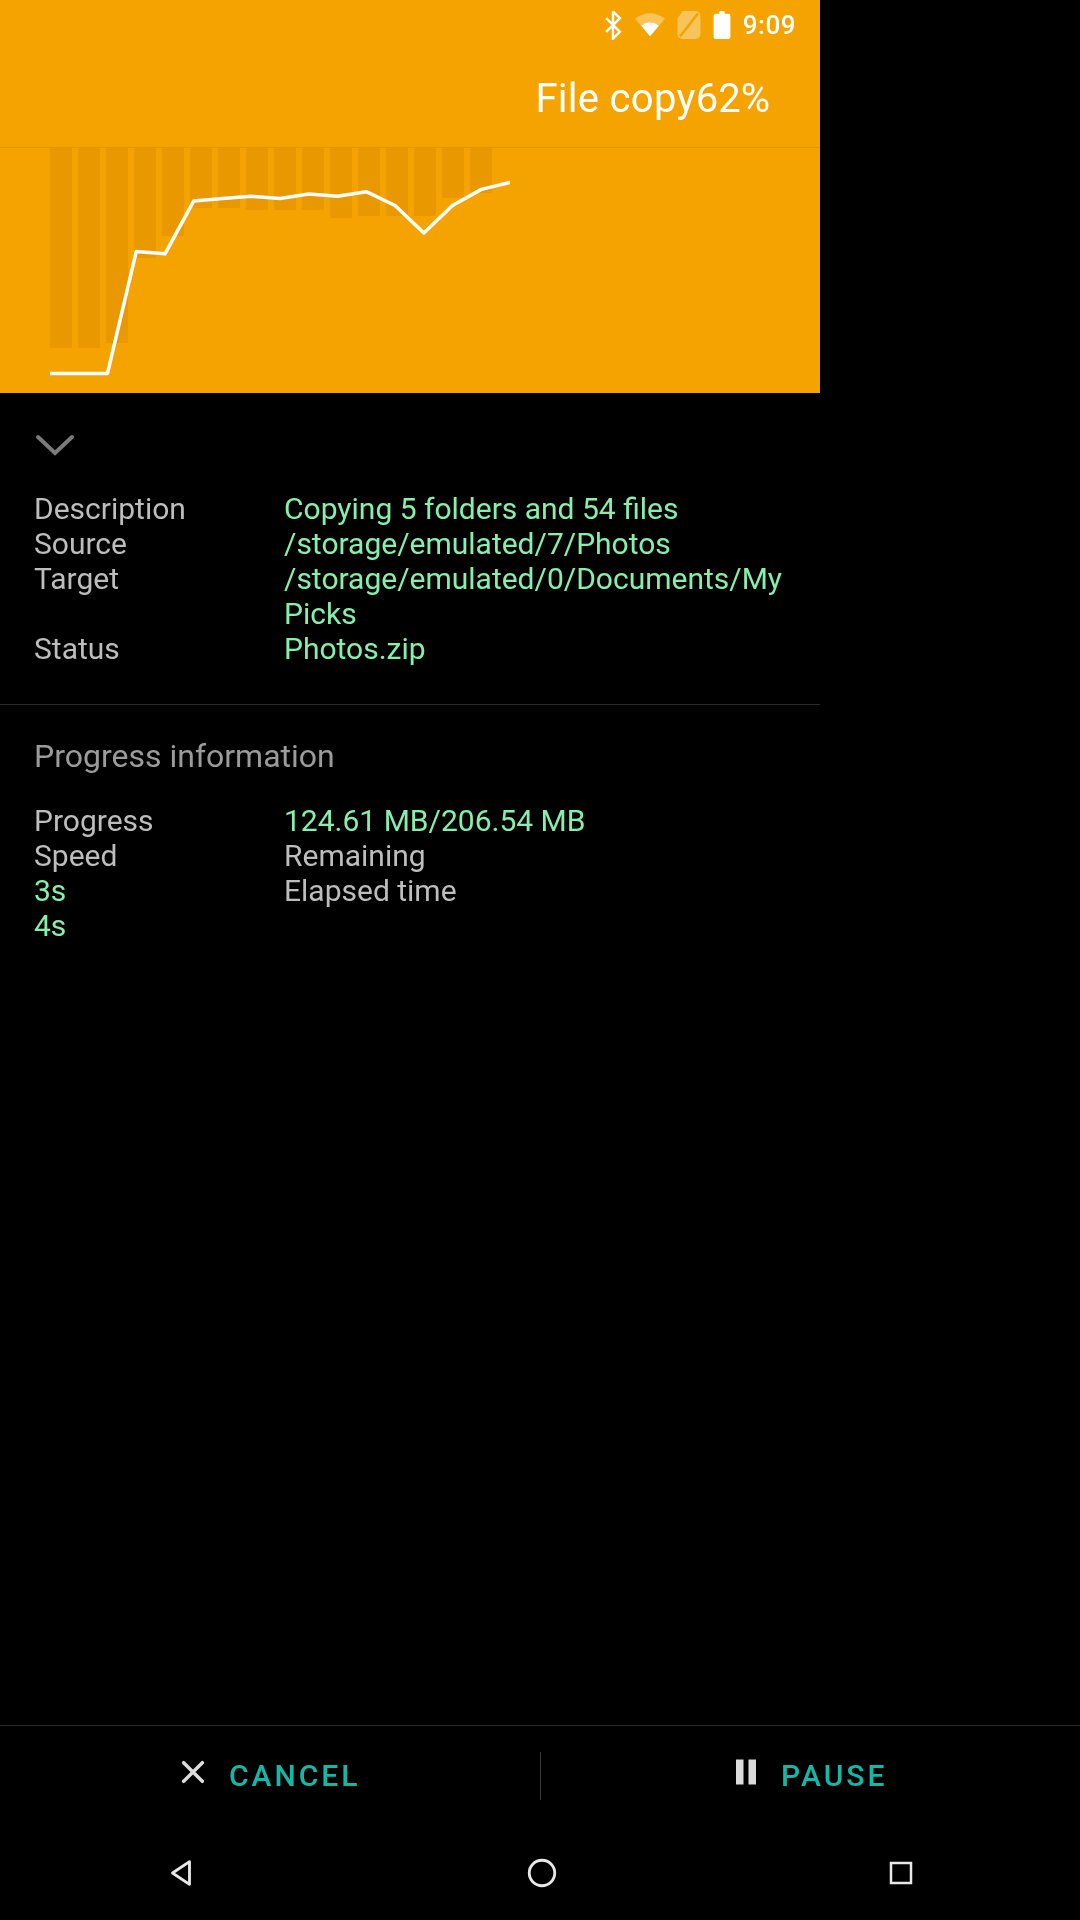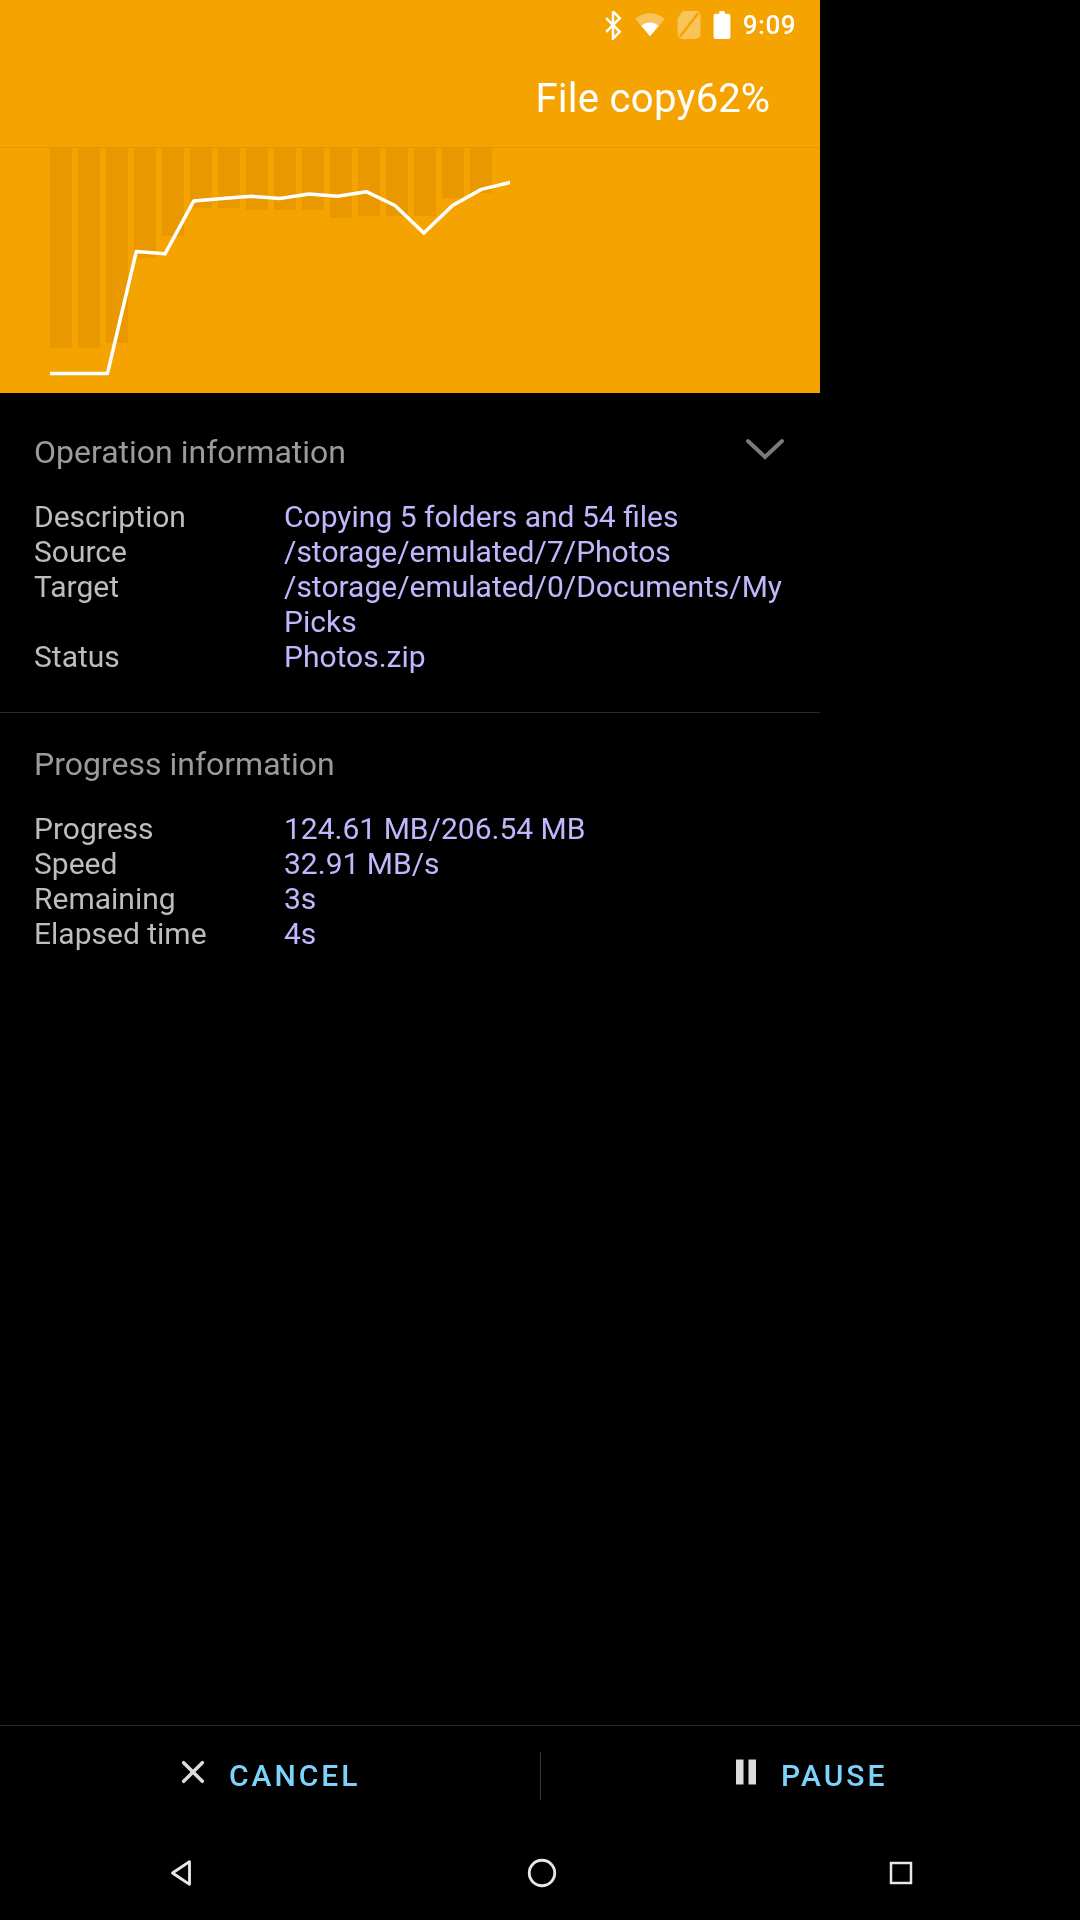--- a/index.html
+++ b/index.html
@@ -72,41 +72,41 @@
   color:#7b7b7b;
 }
 .kv {
   display:grid;
   grid-template-columns: 250px 1fr;
   font-size: 30px;
   color:#bdbdbd;
   padding-bottom: 38px;
 }
 .kv .k { color:#bdbdbd; }
-.kv .v { color:#c4b5fd; word-break:break-word; }
+.kv .v { color:#86efac; word-break:break-word; }
 
 hr.sep {
   border:none; border-top:1px solid #2a2a2a;
   margin: 0 -34px;
 }
 .section-head.plain {
   padding: 32px 0 28px 0;
 }
 
 .button-row {
   position:absolute; left:0; right:0; bottom:95px;
   height: 100px;
   border-top:1px solid #2a2a2a;
   display:flex; align-items:center;
   color:#dcdcdc;
 }
 .button-row .btn {
   flex:1; display:flex; align-items:center; justify-content:center;
   gap:22px; font-size:30px; letter-spacing:3px; font-weight:500;
-  color:#7dd3fc;
+  color:#14b8a6;
 }
 .button-row .divider {
   width:1px; height:48px; background:#3a3a3a;
 }
 
 .nav-bar {
   position:absolute; left:0; right:0; bottom:0;
   height:95px; background:#000;
   display:flex; align-items:center; justify-content:space-around;
   color:#e8e8e8;
@@ -167,21 +167,20 @@
       <div class="bar" style="height: 50px;"></div>
       <div class="bar" style="height: 45px;"></div>
     </div>
   <svg class="line" viewBox="0 0 460 230" preserveAspectRatio="none">
     <polyline id="speed-line" fill="none" stroke="#fff" stroke-width="3.5" stroke-linejoin="round" stroke-linecap="round" points="0.0,225.4 28.8,225.4 57.5,225.4 86.3,103.5 115.0,105.8 143.8,52.9 172.5,50.6 201.3,48.3 230.0,50.6 258.8,46.0 287.5,48.3 316.3,43.7 345.0,57.5 373.8,85.1 402.5,57.5 431.3,41.4 460.0,34.5"></polyline>
   </svg>
 </div>
 
 <div class="body">
   <div class="section-head">
-    <h2>Operation information</h2>
     <span class="chev">
       <svg width="42" height="26" viewBox="0 0 42 26" fill="none" stroke="#7b7b7b" stroke-width="4" stroke-linecap="round">
         <path d="M4 4 L21 20 L38 4"></path>
       </svg>
     </span>
   </div>
   <div class="kv">
     <div class="k">Description</div>
     <div class="v">Copying 5 folders and 54 files</div>
     <div class="k">Source</div>
@@ -194,21 +193,20 @@
 
   <hr class="sep">
 
   <div class="section-head plain">
     <h2>Progress information</h2>
   </div>
   <div class="kv">
     <div class="k">Progress</div>
     <div class="v">124.61 MB/206.54 MB</div>
     <div class="k">Speed</div>
-    <div class="v">32.91 MB/s</div>
     <div class="k">Remaining</div>
     <div class="v">3s</div>
     <div class="k">Elapsed time</div>
     <div class="v">4s</div>
   </div>
 </div>
 
 <div class="button-row">
   <div class="btn">
     <span>

